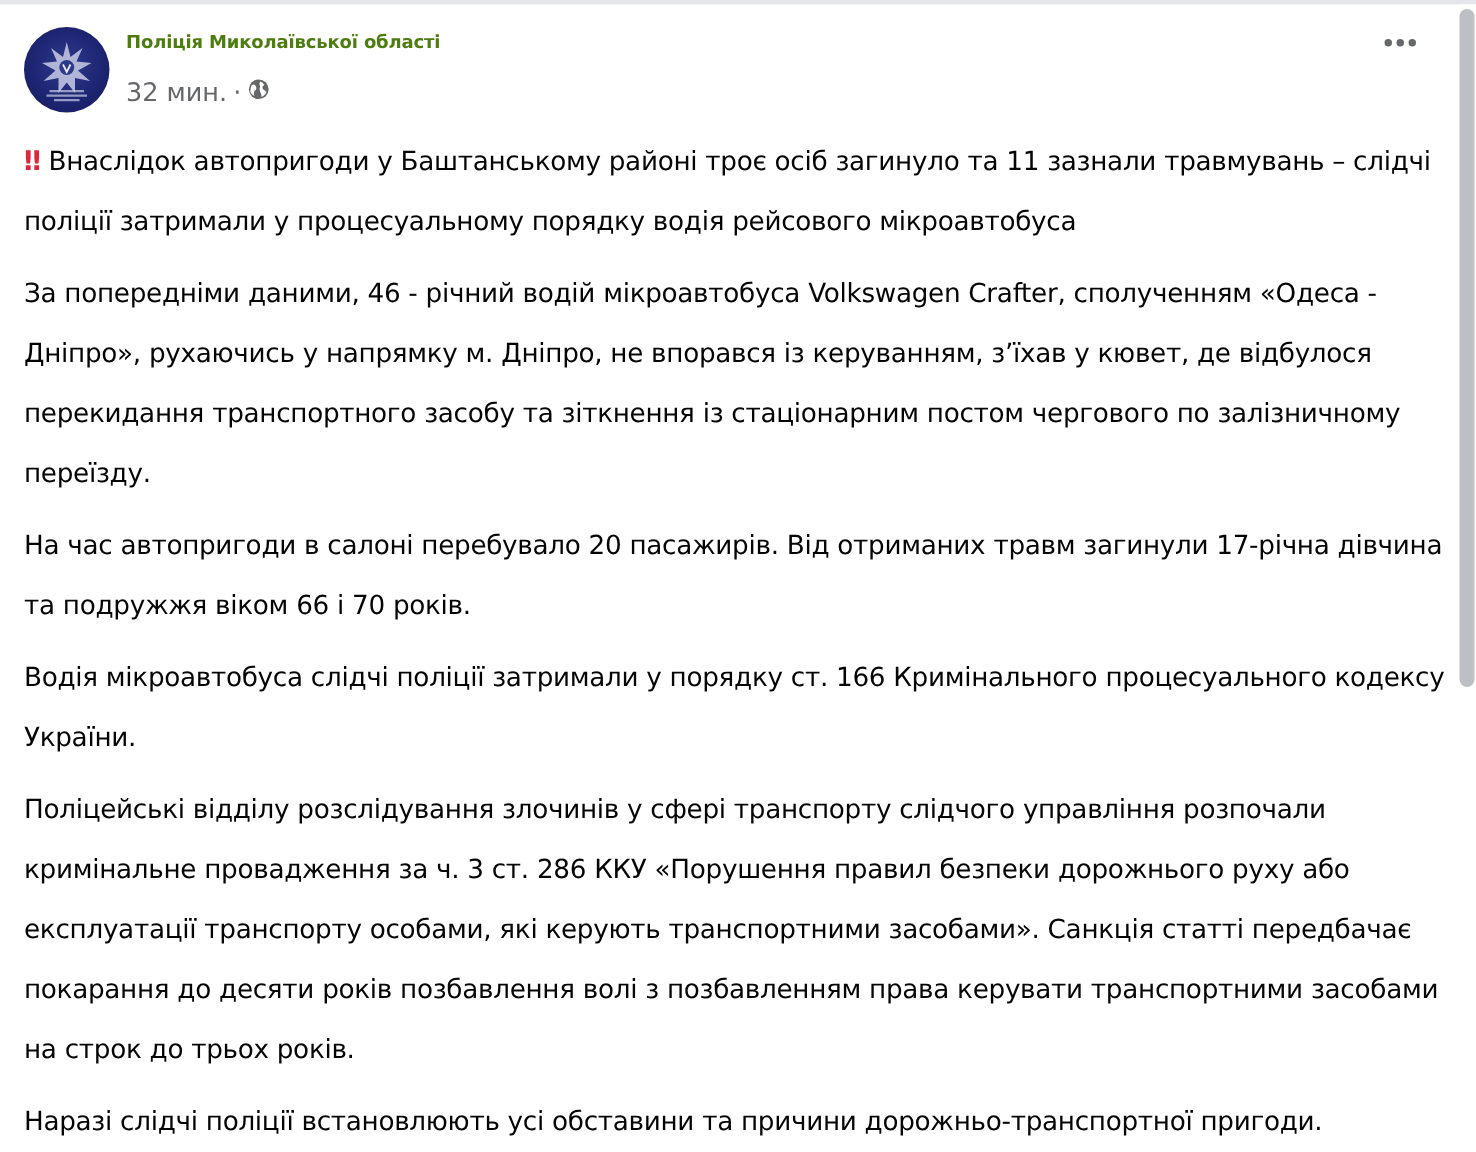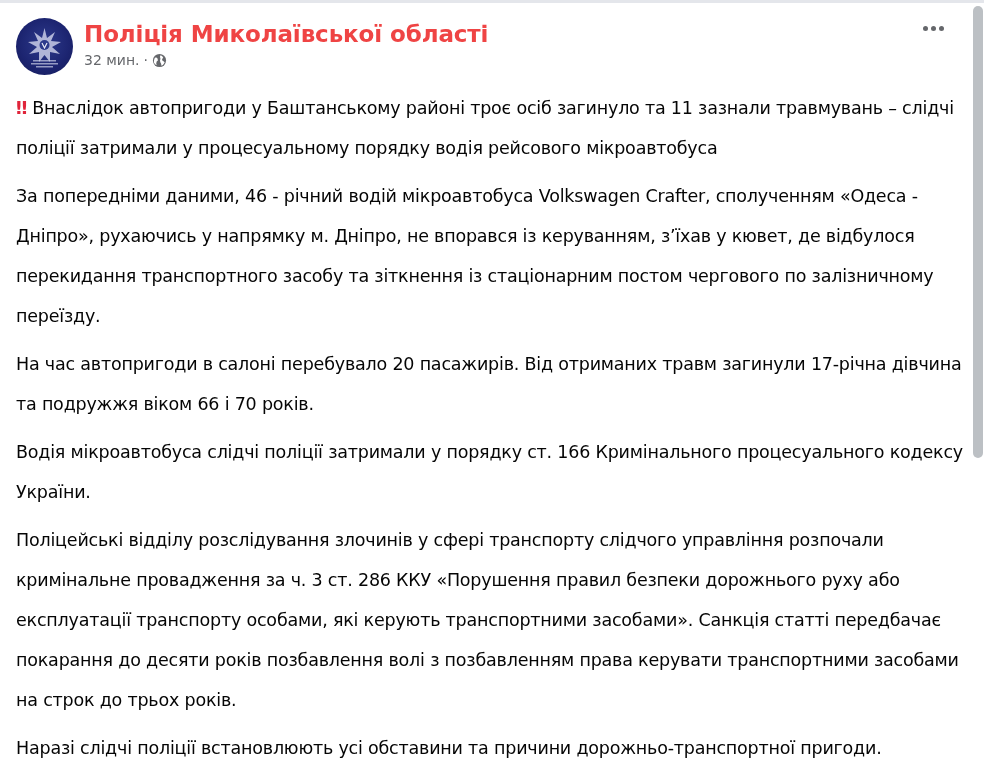--- a/index.html
+++ b/index.html
@@ -5,22 +5,22 @@
   * { box-sizing: border-box; margin: 0; padding: 0; }
   html, body { width: 984px; height: 768px; overflow: hidden; background: #ffffff; }
   body { font-family: "DejaVu Sans", "Liberation Sans", sans-serif; color: #050505; position: relative; }
   .top-border { position: absolute; left: 0; top: 0; width: 984px; height: 3px; background: #e4e6eb; }
   .post { position: absolute; left: 0; top: 0; width: 972px; height: 768px; }
   .header { position: absolute; left: 16px; top: 18px; height: 58px; width: 950px; }
   .avatar { position: absolute; left: 0; top: 0; width: 57px; height: 57px; border-radius: 50%;
     background: radial-gradient(circle at 50% 45%, #2d3a8c 0%, #1c2470 60%, #141a55 100%);
     overflow: hidden; }
   .avatar svg { position: absolute; left: 0; top: 0; }
-  .author { position: absolute; left: 68px; top: 3px; font-size: 23px; font-weight: bold; color: #ef4444; white-space: nowrap; letter-spacing: -0.1px; }
-  .meta { position: absolute; left: 68px; top: 34px; font-size: 14px; color: #65676b; white-space: nowrap; display: flex; align-items: flex-end; }
+  .author { position: absolute; left: 68px; top: 3px; font-size: 12px; font-weight: bold; color: #4d7c0f; white-space: nowrap; letter-spacing: -0.1px; }
+  .meta { position: absolute; left: 68px; top: 34px; font-size: 17px; color: #65676b; white-space: nowrap; display: flex; align-items: flex-start; }
   .meta .dot { margin: 0 4px; }
   .globe { display: inline-block; width: 15px; height: 15px; }
   .more { position: absolute; left: 918px; top: 18px; width: 30px; height: 20px; display: flex; align-items: center; justify-content: center; gap: 3px; cursor: pointer; }
   .more span.d { width: 5px; height: 5px; border-radius: 50%; background: #65676b; display: block; }
   .body { position: absolute; left: 16px; top: 88px; width: 952px; font-size: 17.5px; line-height: 40px; color: #050505; letter-spacing: -0.2px; }
   .body p { margin-bottom: 8px; }
   .bang { color: #e0243a; font-weight: bold; letter-spacing: -3px; margin-right: 8px; font-size: 18px; }
   .scrollbar { position: absolute; left: 972px; top: 3px; width: 12px; height: 765px; background: #ffffff; }
   .thumb { position: absolute; left: 1px; top: 3px; width: 10px; height: 452px; border-radius: 5px; background: #bcc0c4; cursor: pointer; }
 </style>

